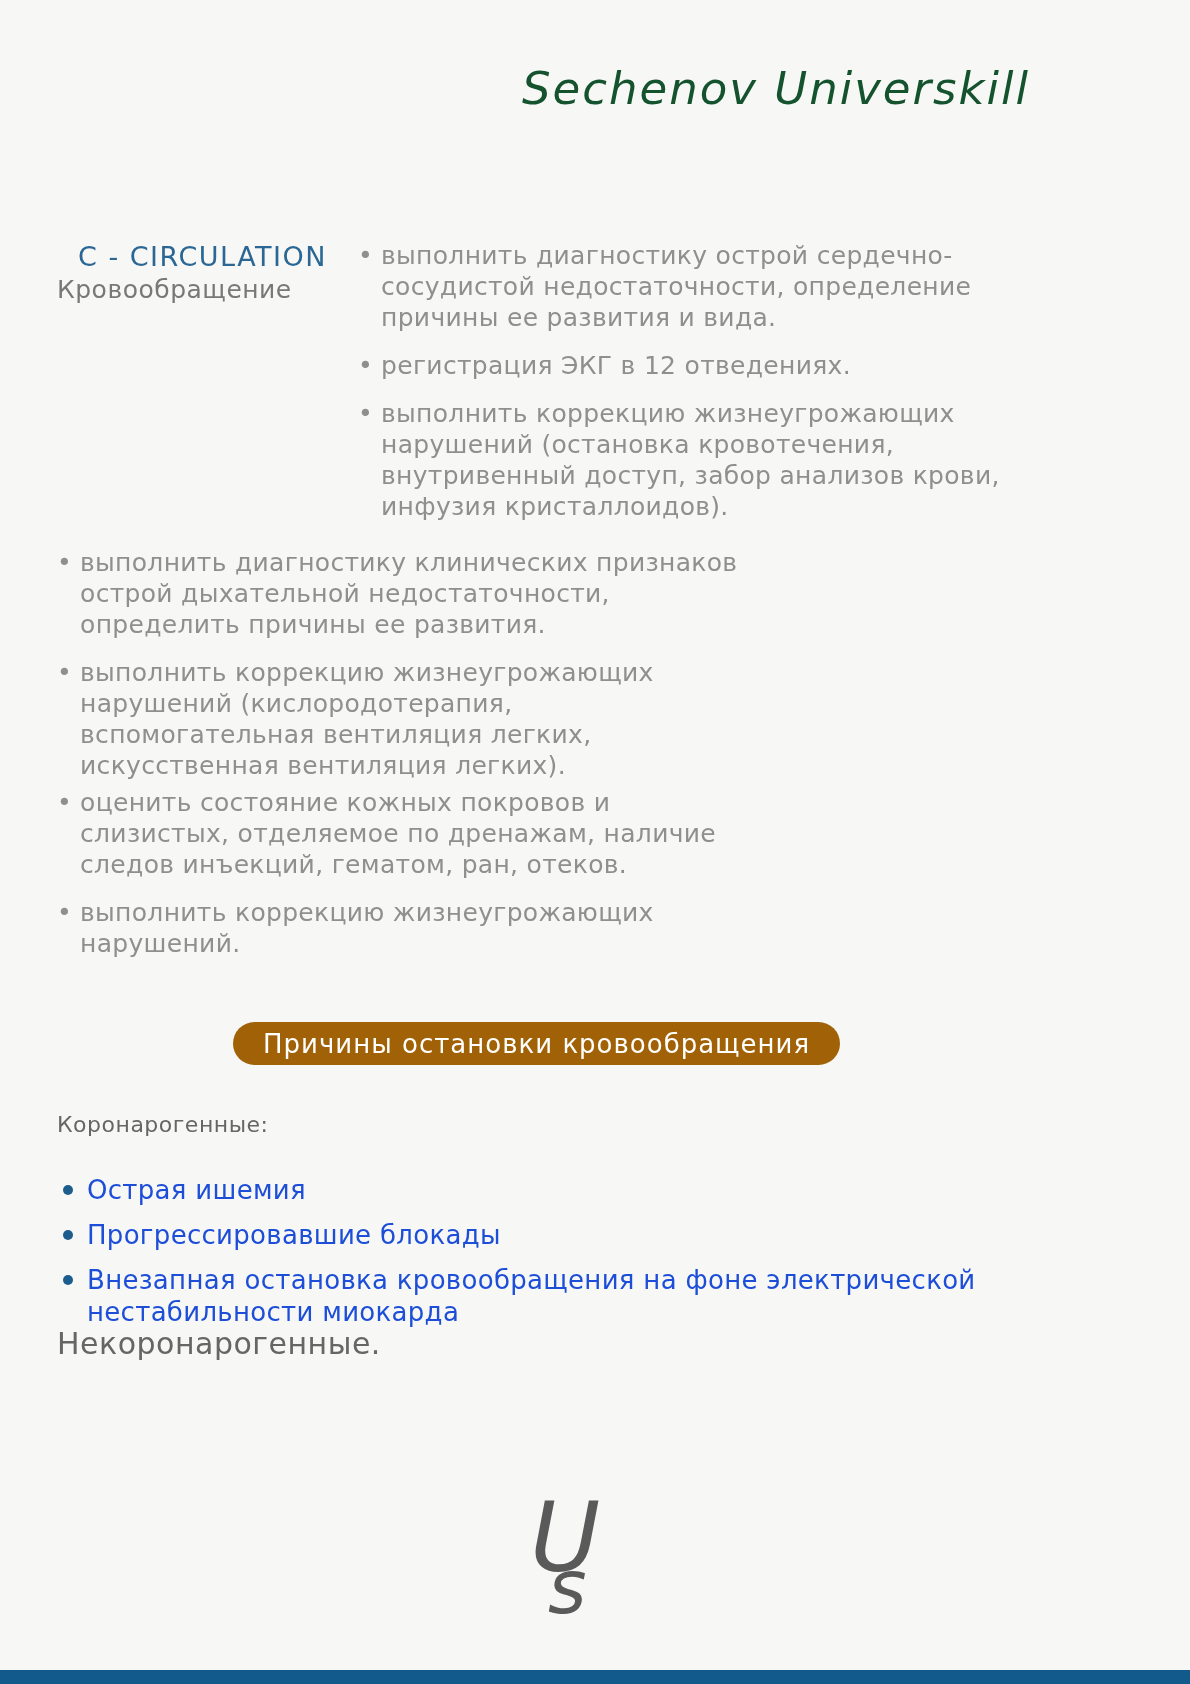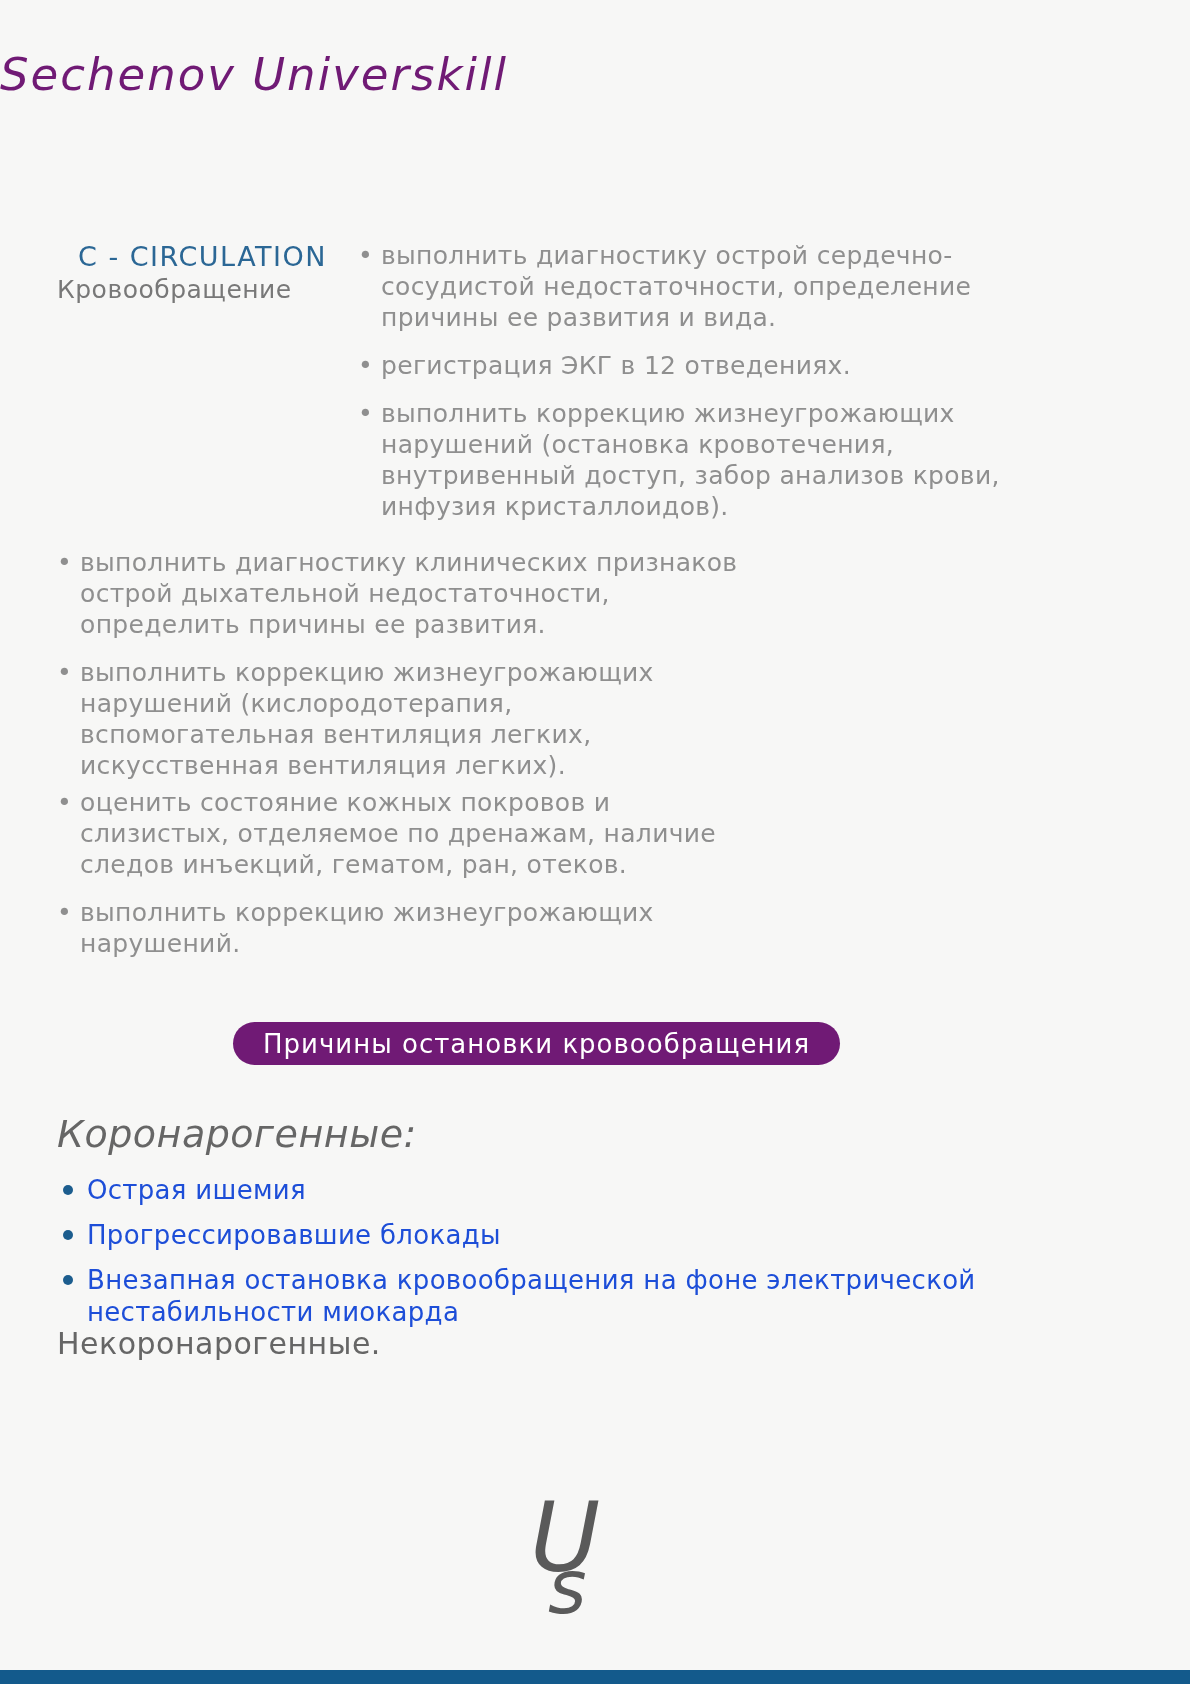--- a/index.html
+++ b/index.html
@@ -3,44 +3,44 @@
 <meta charset="utf-8">
 <style>
   * { margin:0; padding:0; box-sizing:border-box; }
   html,body { width:1190px; }
   body { font-family:"DejaVu Sans","Liberation Sans",sans-serif; }
   .page {
     position:relative; width:1190px; height:1684px;
     background:#f7f7f6; overflow:hidden;
   }
   .doc-title {
-    position:absolute; top:48px; left:0; width:1030px;
-    text-align:left; font-size:45px; font-style:italic;
-    color:#701a75; letter-spacing:2px; font-weight:500;
+    position:absolute; top:62px; left:0; width:1030px;
+    text-align:right; font-size:45px; font-style:italic;
+    color:#14532d; letter-spacing:2px; font-weight:500;
   }
   .section-row { position:absolute; left:57px; width:1080px; display:grid; grid-template-columns:301px 1fr; }
   .row-c { top:240px; }
   .row-d { top:547px; }
   .row-e { top:787px; }
   .sec-head { padding-right:10px; }
   .sec-code { font-size:27px; color:#2b6795; letter-spacing:1.5px; line-height:34px;text-align:center; }
   .sec-name { font-size:25px; color:#787878; line-height:31px; letter-spacing:0.5px; }
   .sec-bullets { width:690px; }
   .bullet-para { display:flex; font-size:25px; line-height:31px; color:#8f8f8f; letter-spacing:0.3px; margin-bottom:17px; }
   .bullet-para:last-child { margin-bottom:0; }
   .bullet-marker { flex:0 0 auto; margin-right:8px; }
   .causes-badge {
     position:absolute; top:1022px; left:233px; height:43px;
-    background:#701a75; border-radius:22px; color:#ffffff;
+    background:#a16207; border-radius:22px; color:#ffffff;
     display:inline-flex; align-items:center; padding:0 30px;
     font-size:26px; letter-spacing:1px; white-space:nowrap;
   }
   .coronary-heading {
     position:absolute; top:1112px; left:57px;
-    font-size:38px; color:#666666; letter-spacing:0.5px;font-style:italic;
+    font-size:22px; color:#666666; letter-spacing:0.5px;
   }
   .cause-list { position:absolute; top:1174px; left:63px; width:930px; list-style:none; }
   .cause-item { display:flex; margin-bottom:13px; font-size:26px; line-height:32px; color:#1d4ed8; letter-spacing:0.3px; }
   .cause-dot { flex:0 0 auto; width:10px; height:10px; border-radius:50%; background:#1c5d8e; margin:11px 14px 0 0; }
   .noncoronary-heading {
     position:absolute; top:1326px; left:57px;
     font-size:30px; color:#666666; letter-spacing:0.5px;
   }
   .logo { position:absolute; top:1490px; left:512px; width:140px; height:160px; color:#5a5a5a; }
   .logo-u { position:absolute; top:0; left:18px; font-size:96px; font-style:italic; line-height:96px; }

